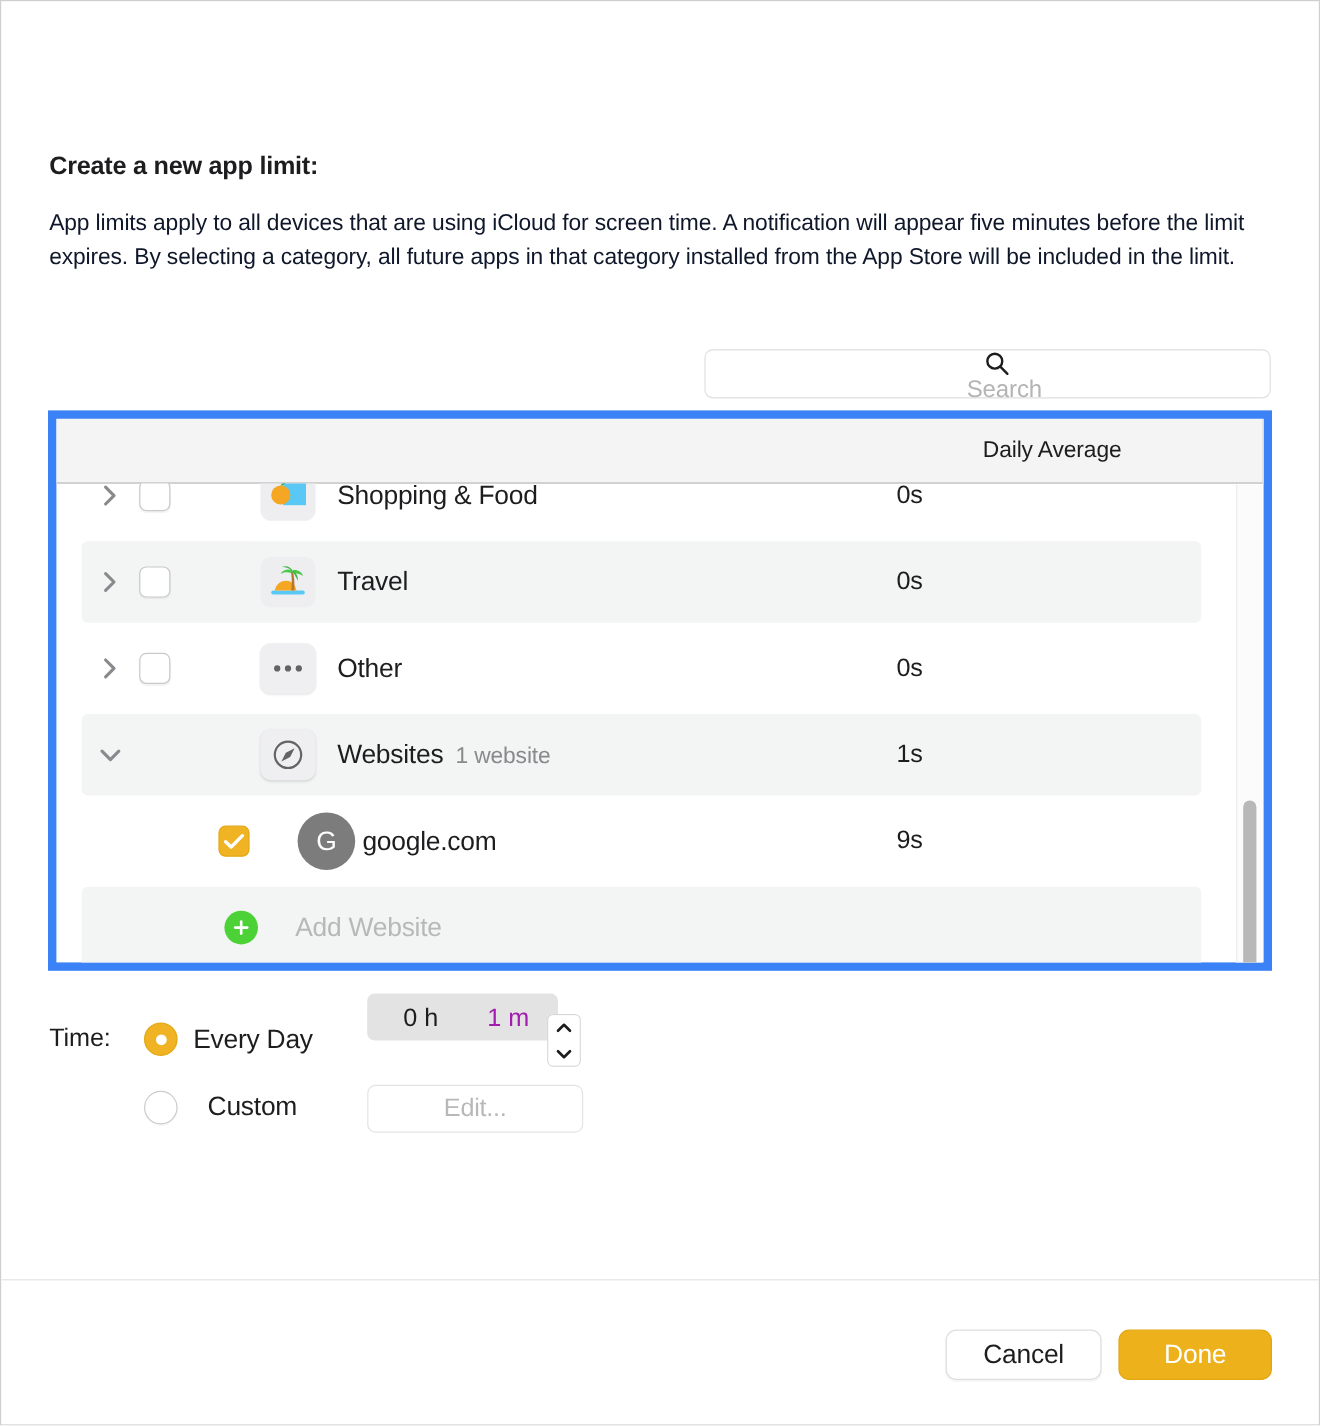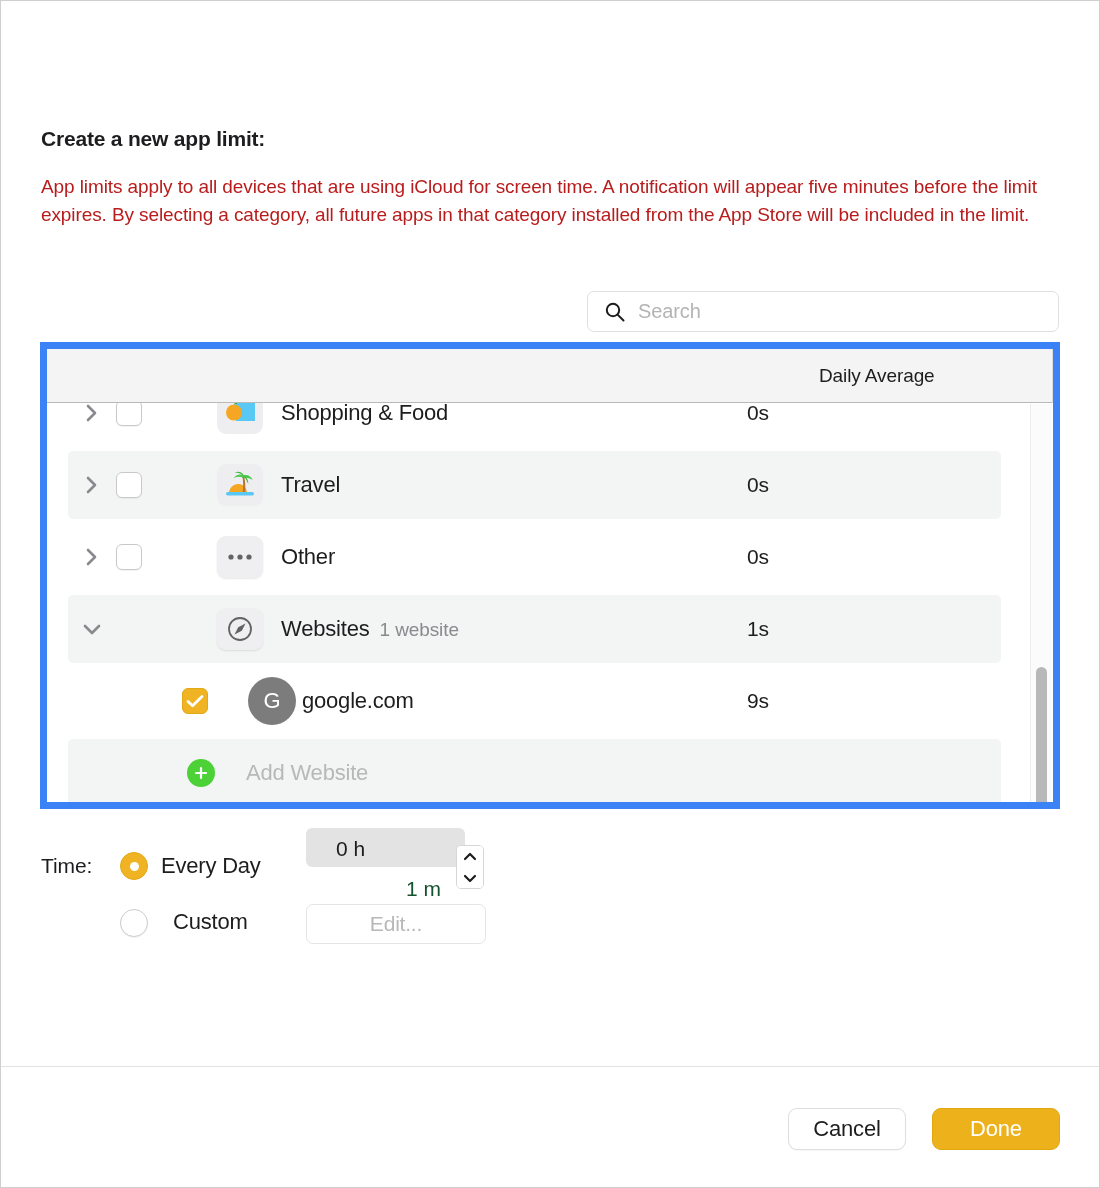--- a/index.html
+++ b/index.html
@@ -30,21 +30,21 @@
     color: #1d1d1f;
     letter-spacing: -0.2px;
   }
   .description {
     position: absolute;
     left: 40px;
     top: 172px;
     width: 1018px;
     font-size: 19px;
     line-height: 27.5px;
-    color: #b91c1c;
+    color: #0f172a;
     letter-spacing: -0.1px;
   }
 
   
   .apps-label {
     position: absolute;
     left: 40px;
     top: 298px;
     font-size: 20px;
     color: #1d1d1f;
@@ -55,20 +55,21 @@
     left: 586px;
     top: 290px;
     width: 472px;
     height: 41px;
     border: 1px solid #e0e0e0;
     border-radius: 7px;
     background: #ffffff;
     display: flex;
     align-items: center;
     padding-left: 16px;
+    flex-direction: column;
   }
   .search-icon { width: 22px; height: 22px; flex: 0 0 auto; display:block; }
   .search-placeholder {
     margin-left: 12px;
     font-size: 20px;
     color: #b4b4b4;
     letter-spacing: -0.1px;
   }
 
   
@@ -316,22 +317,21 @@
   .stepper-hours {
     position: absolute;
     left: 30px; top: 9px;
     font-size: 21px;
     color: #1d1d1f;
   }
   .stepper-mins {
     position: absolute;
     left: 100px; top: 9px;
     font-size: 21px;
-    color: #14532d;
-    margin-top: 40px;
+    color: #a21caf;
   }
   .stepper-buttons {
     position: absolute;
     left: 455px;
     top: 844px;
     width: 28px;
     height: 44px;
     background: #ffffff;
     border: 1px solid #d6d6d6;
     border-radius: 5px;
@@ -380,21 +380,21 @@
     border-radius: 9px;
     display: flex;
     align-items: center;
     justify-content: center;
     font-size: 22px;
     letter-spacing: -0.2px;
   }
   .btn-cancel {
     left: 787px;
     top: 1107px;
-    width: 118px;
+    width: 130px;
     background: #ffffff;
     border: 1px solid #dedede;
     color: #1d1d1f;
     box-shadow: 0 1px 1px rgba(0,0,0,0.04);
   }
   .btn-done {
     left: 931px;
     top: 1107px;
     width: 128px;
     background: #edb11c;

